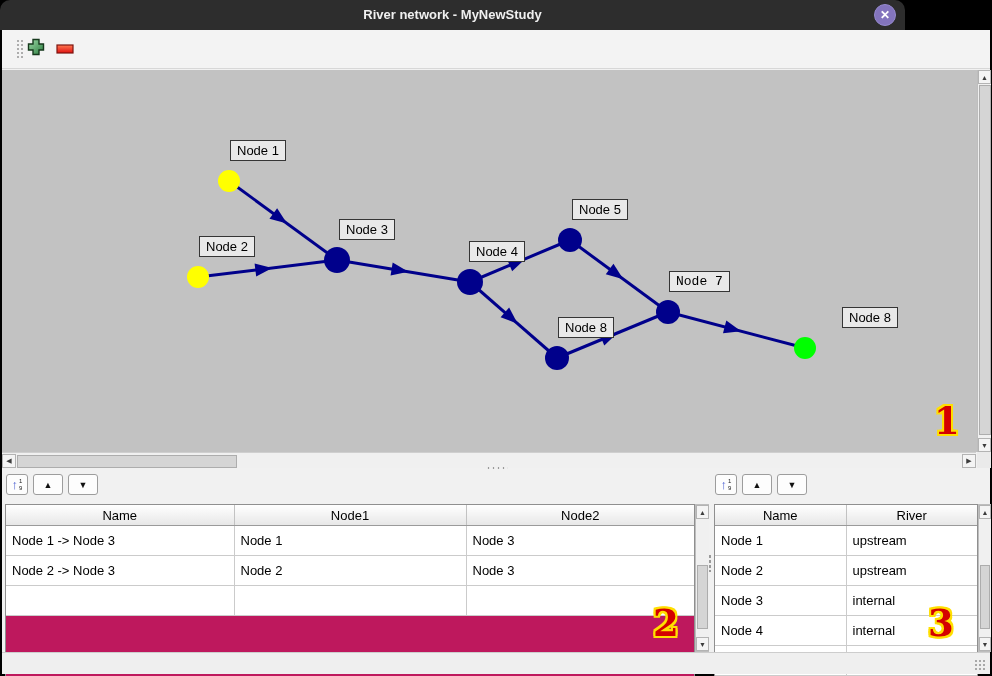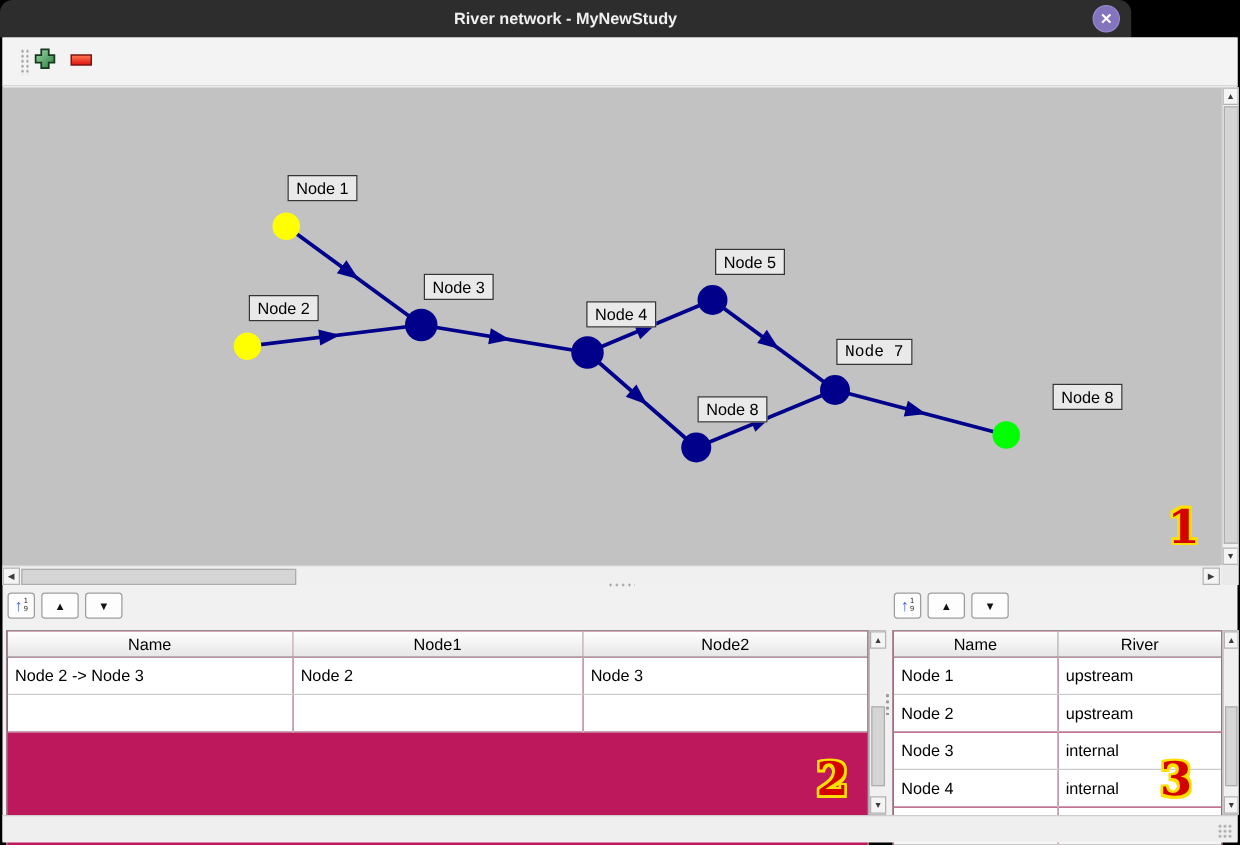--- a/index.html
+++ b/index.html
@@ -245,20 +245,25 @@
         </colgroup>
       <thead id="links-thead">
           <tr>
             <th>Name</th>
             <th>Node1</th>
             <th>Node2</th>
           </tr>
         </thead>
       <tbody id="links-tbody">
           <tr>
+            <td>Node 1 -&gt; Node 3</td>
+            <td>Node 1</td>
+            <td>Node 3</td>
+          </tr>
+          <tr>
             <td>Node 2 -&gt; Node 3</td>
             <td>Node 2</td>
             <td>Node 3</td>
           </tr>
           <tr>
             <td>&nbsp;</td>
             <td>&nbsp;</td>
             <td>&nbsp;</td>
           </tr>
         </tbody>

